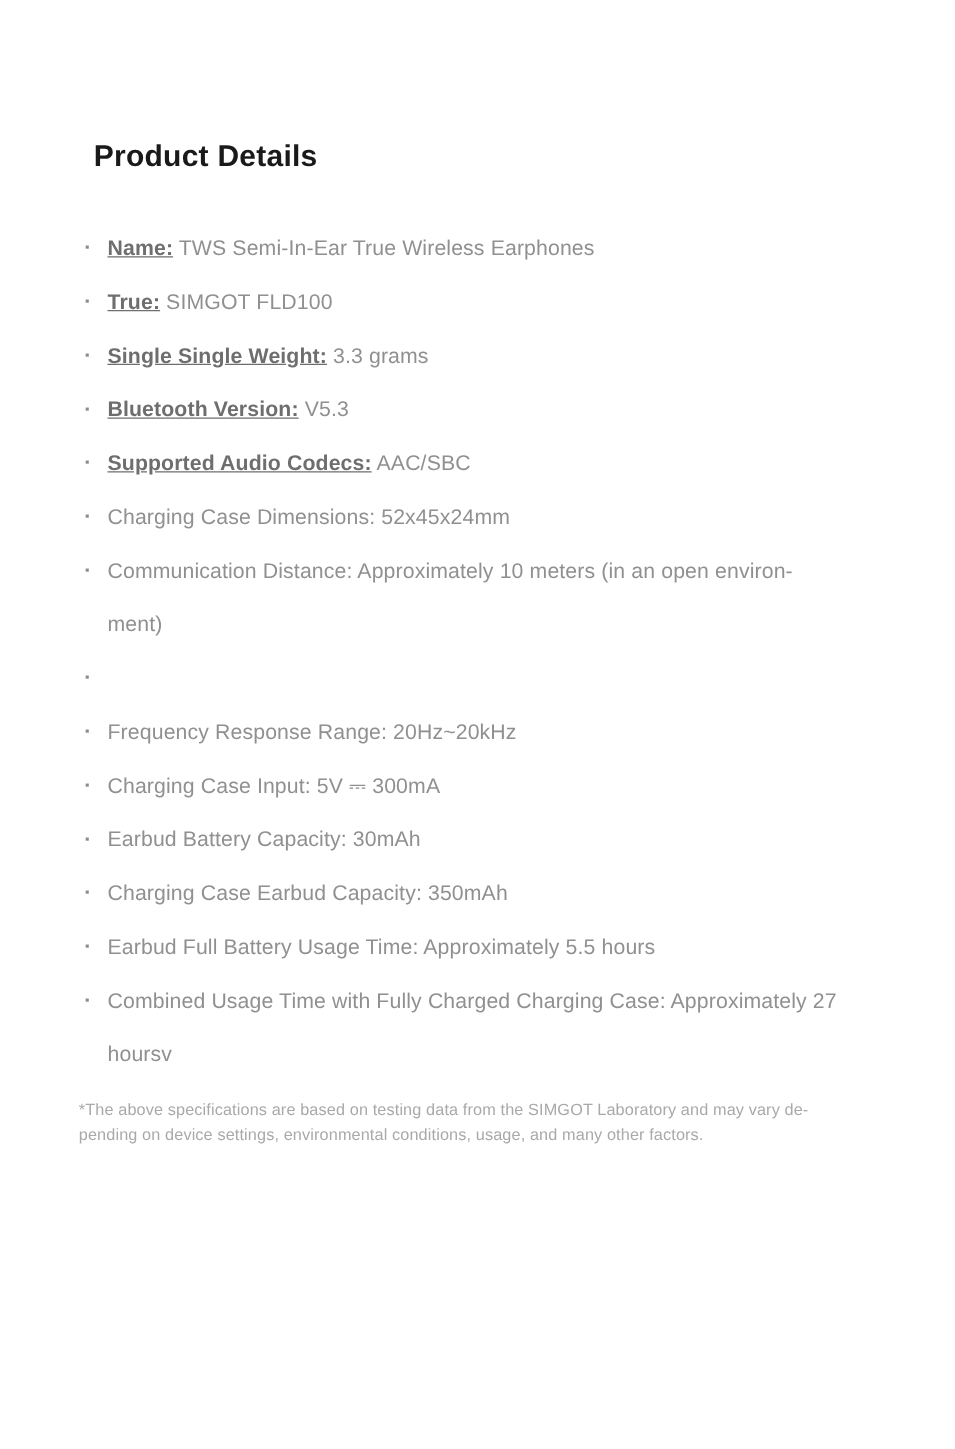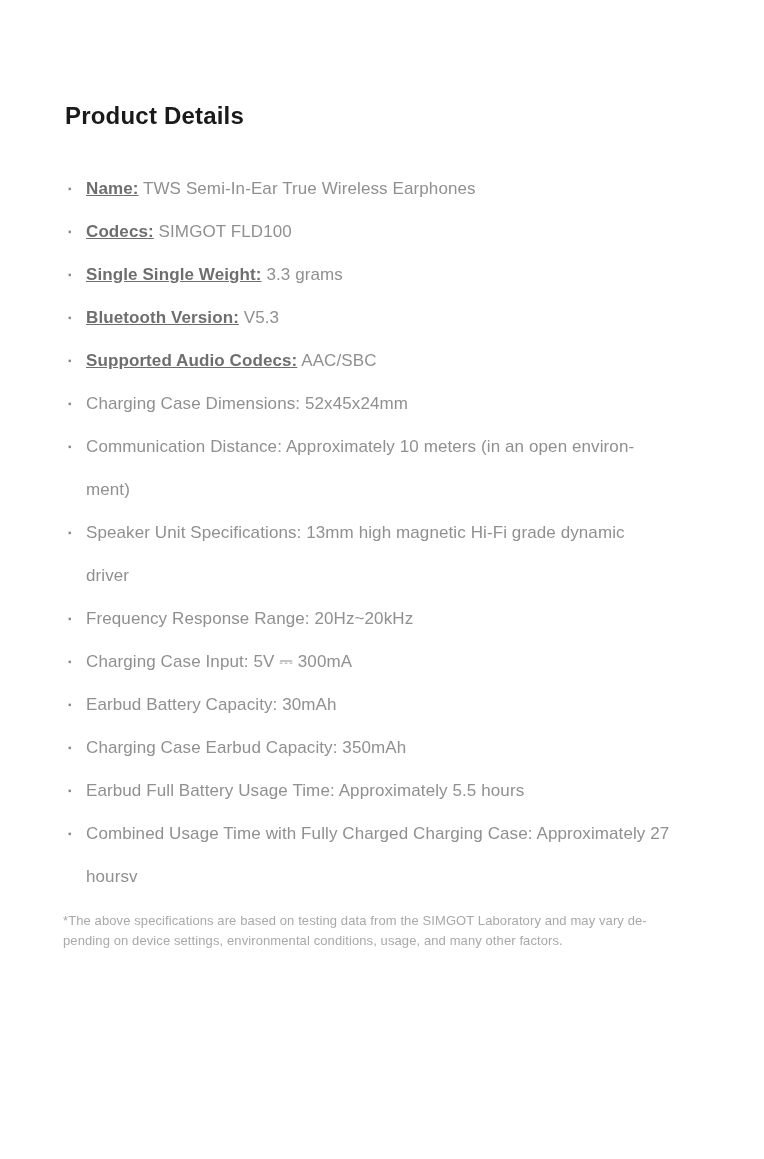--- a/index.html
+++ b/index.html
@@ -14,21 +14,21 @@
     overflow: hidden;
   }
   .page {
     box-sizing: border-box;
     width: 764px;
     height: 1159px;
     padding: 0 64px 0 63px;
     background: #ffffff;
   }
   .heading {
-    margin: 2px;
+    margin: 12px;
     padding-top: 99px;
     font-size: 24px;
     line-height: 30px;
     font-weight: 700;
     color: #1a1a1a;
     letter-spacing: 0.2px;
   }
   .spec-list {
     list-style: none;
     margin: 36px 0 0 0;
@@ -76,21 +76,21 @@
   <h1 class="heading">Product Details</h1>
 
   <ul class="spec-list">
   <li class="spec-item">
     <span class="bullet">▪</span>
     <span class="spec-text"><span class="spec-label">Name:</span> TWS Semi-In-Ear True Wireless Earphones</span>
   </li>
 
   <li class="spec-item">
     <span class="bullet">▪</span>
-    <span class="spec-text"><span class="spec-label">Codecs:</span> SIMGOT FLD100</span>
+    <span class="spec-text"><span class="spec-label">True:</span> SIMGOT FLD100</span>
   </li>
 
   <li class="spec-item">
     <span class="bullet">▪</span>
     <span class="spec-text"><span class="spec-label">Single Single Weight:</span> 3.3 grams</span>
   </li>
 
   <li class="spec-item">
     <span class="bullet">▪</span>
     <span class="spec-text"><span class="spec-label">Bluetooth Version:</span> V5.3</span>
@@ -107,22 +107,20 @@
   </li>
 
   <li class="spec-item">
     <span class="bullet">▪</span>
     <span class="spec-text">Communication Distance: Approximately 10 meters (in an open environ-
 ment)</span>
   </li>
 
   <li class="spec-item">
     <span class="bullet">▪</span>
-    <span class="spec-text">Speaker Unit Specifications: 13mm high magnetic Hi-Fi grade dynamic
-driver</span>
   </li>
 
   <li class="spec-item">
     <span class="bullet">▪</span>
     <span class="spec-text">Frequency Response Range: 20Hz~20kHz</span>
   </li>
 
   <li class="spec-item">
     <span class="bullet">▪</span>
     <span class="spec-text">Charging Case Input: 5V ⎓ 300mA</span>

